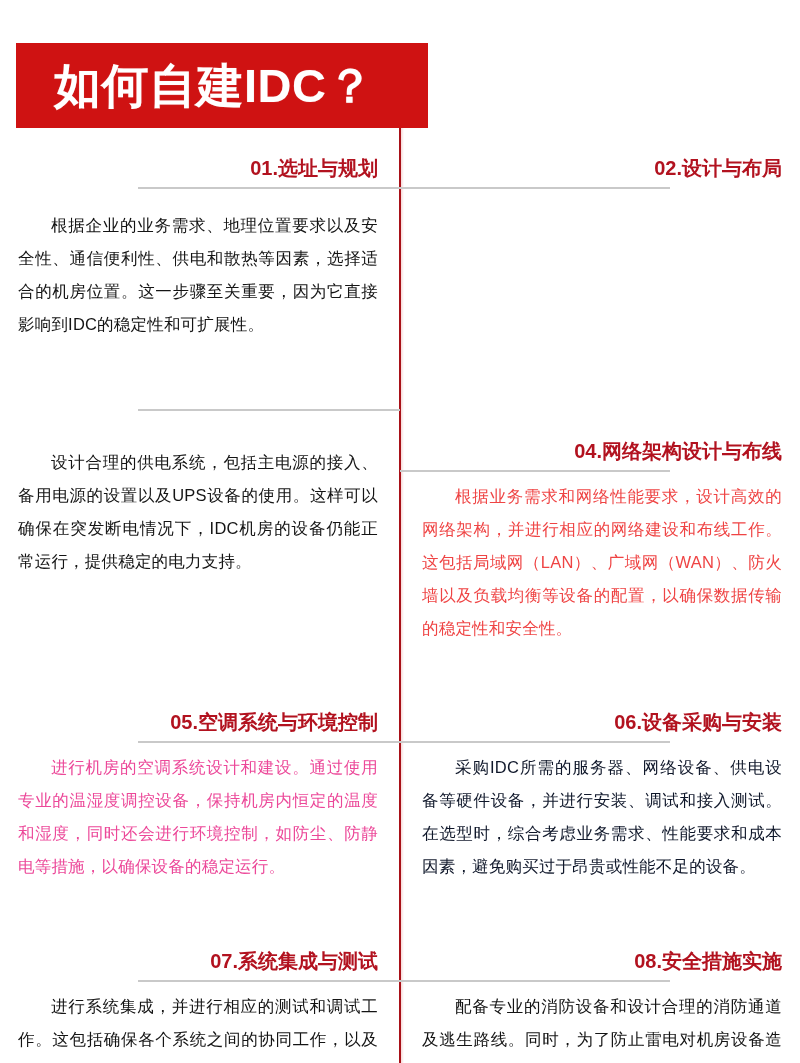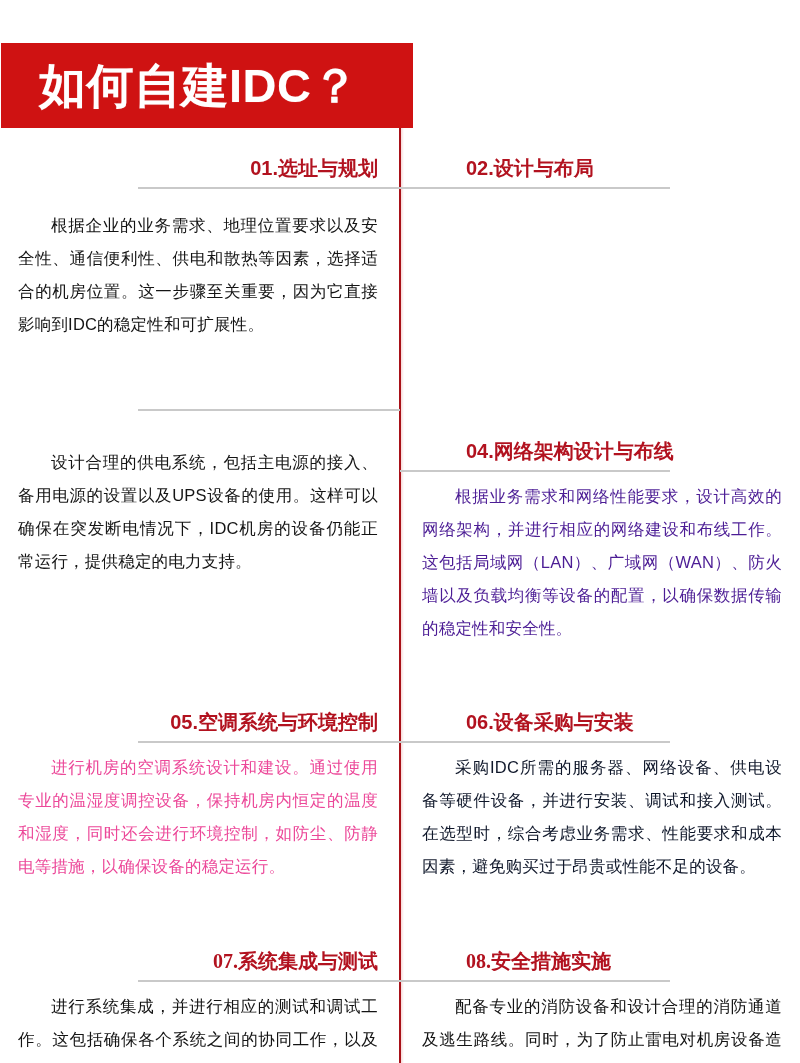--- a/index.html
+++ b/index.html
@@ -12,21 +12,21 @@
     height: 1063px;
     font-family: "Liberation Sans", "DejaVu Sans", sans-serif;
     color: #111111;
     overflow: hidden;
     position: relative;
   }
 
   
   .banner-wrap {
     position: absolute;
-    left: 1px;
+    left: 16px;
     top: 43px;
     width: 412px;
     height: 85px;
   }
   .banner {
     width: 100%;
     height: 100%;
     background: #cf1212;
     display: flex;
     align-items: center;
@@ -89,21 +89,21 @@
     color: #b2121f;
     line-height: 1.25;
     white-space: nowrap;
     padding-top: 26px;
     padding-bottom: 6px;
   }
   .cell.left .sec-head {
     text-align: right;
   }
   .cell.right .sec-head {
-    text-align: left;
+    text-align: right;
     padding-left: 44px;
   }
 
   .rule {
     height: 2px;
     background: #c9c9c9;
     margin-bottom: 8px;
   }
   .cell.left .rule {
     margin-left: 120px;
@@ -122,21 +122,21 @@
     text-justify: inter-ideograph;
     text-indent: 2em;
     letter-spacing: 0.2px;
     font-weight: 500;
   }
 
   
   .row-1 .sec-head { padding-top: 28px; }
   .row-2 .sec-head { padding-top: 30px; }
   .row-3 .sec-head { padding-top: 30px; }
-  .row-4 .sec-head { padding-top: 30px; font-family: Liberation Serif, serif; }
+  .row-4 .sec-head { padding-top: 30px; }
 
   .row-1 .sec-body { min-height: 200px; }
   .row-2 .sec-body { min-height: 200px; }
   .row-3 .sec-body { min-height: 168px; }
 </style>
 </head>
 <body style="background: rgb(255, 255, 255);">
 
 <div class="banner-wrap">
   <div class="banner" style="background: rgb(207, 18, 18);">
@@ -162,21 +162,21 @@
   </div>
 
   <div class="row row-2">
     <div class="cell left">
       <div class="rule" style="background: rgb(201, 201, 201);"></div>
       <div class="sec-body" style="color: rgb(20, 20, 20); margin-top: 35px;">设计合理的供电系统，包括主电源的接入、备用电源的设置以及UPS设备的使用。这样可以确保在突发断电情况下，IDC机房的设备仍能正常运行，提供稳定的电力支持。</div>
     </div>
     <div class="cell right">
       <div class="sec-head" style="color: rgb(178, 18, 31);">04.网络架构设计与布线</div>
       <div class="rule" style="background: rgb(201, 201, 201);"></div>
-      <div class="sec-body" style="color: #4c1d95;">根据业务需求和网络性能要求，设计高效的网络架构，并进行相应的网络建设和布线工作。这包括局域网（LAN）、广域网（WAN）、防火墙以及负载均衡等设备的配置，以确保数据传输的稳定性和安全性。</div>
+      <div class="sec-body" style="color: #ef4444;">根据业务需求和网络性能要求，设计高效的网络架构，并进行相应的网络建设和布线工作。这包括局域网（LAN）、广域网（WAN）、防火墙以及负载均衡等设备的配置，以确保数据传输的稳定性和安全性。</div>
     </div>
   </div>
 
   <div class="row row-3">
     <div class="cell left">
       <div class="sec-head" style="color: rgb(178, 18, 31);">05.空调系统与环境控制</div>
       <div class="rule" style="background: rgb(201, 201, 201);"></div>
       <div class="sec-body" style="color: #ec4899;">进行机房的空调系统设计和建设。通过使用专业的温湿度调控设备，保持机房内恒定的温度和湿度，同时还会进行环境控制，如防尘、防静电等措施，以确保设备的稳定运行。</div>
     </div>
     <div class="cell right">

